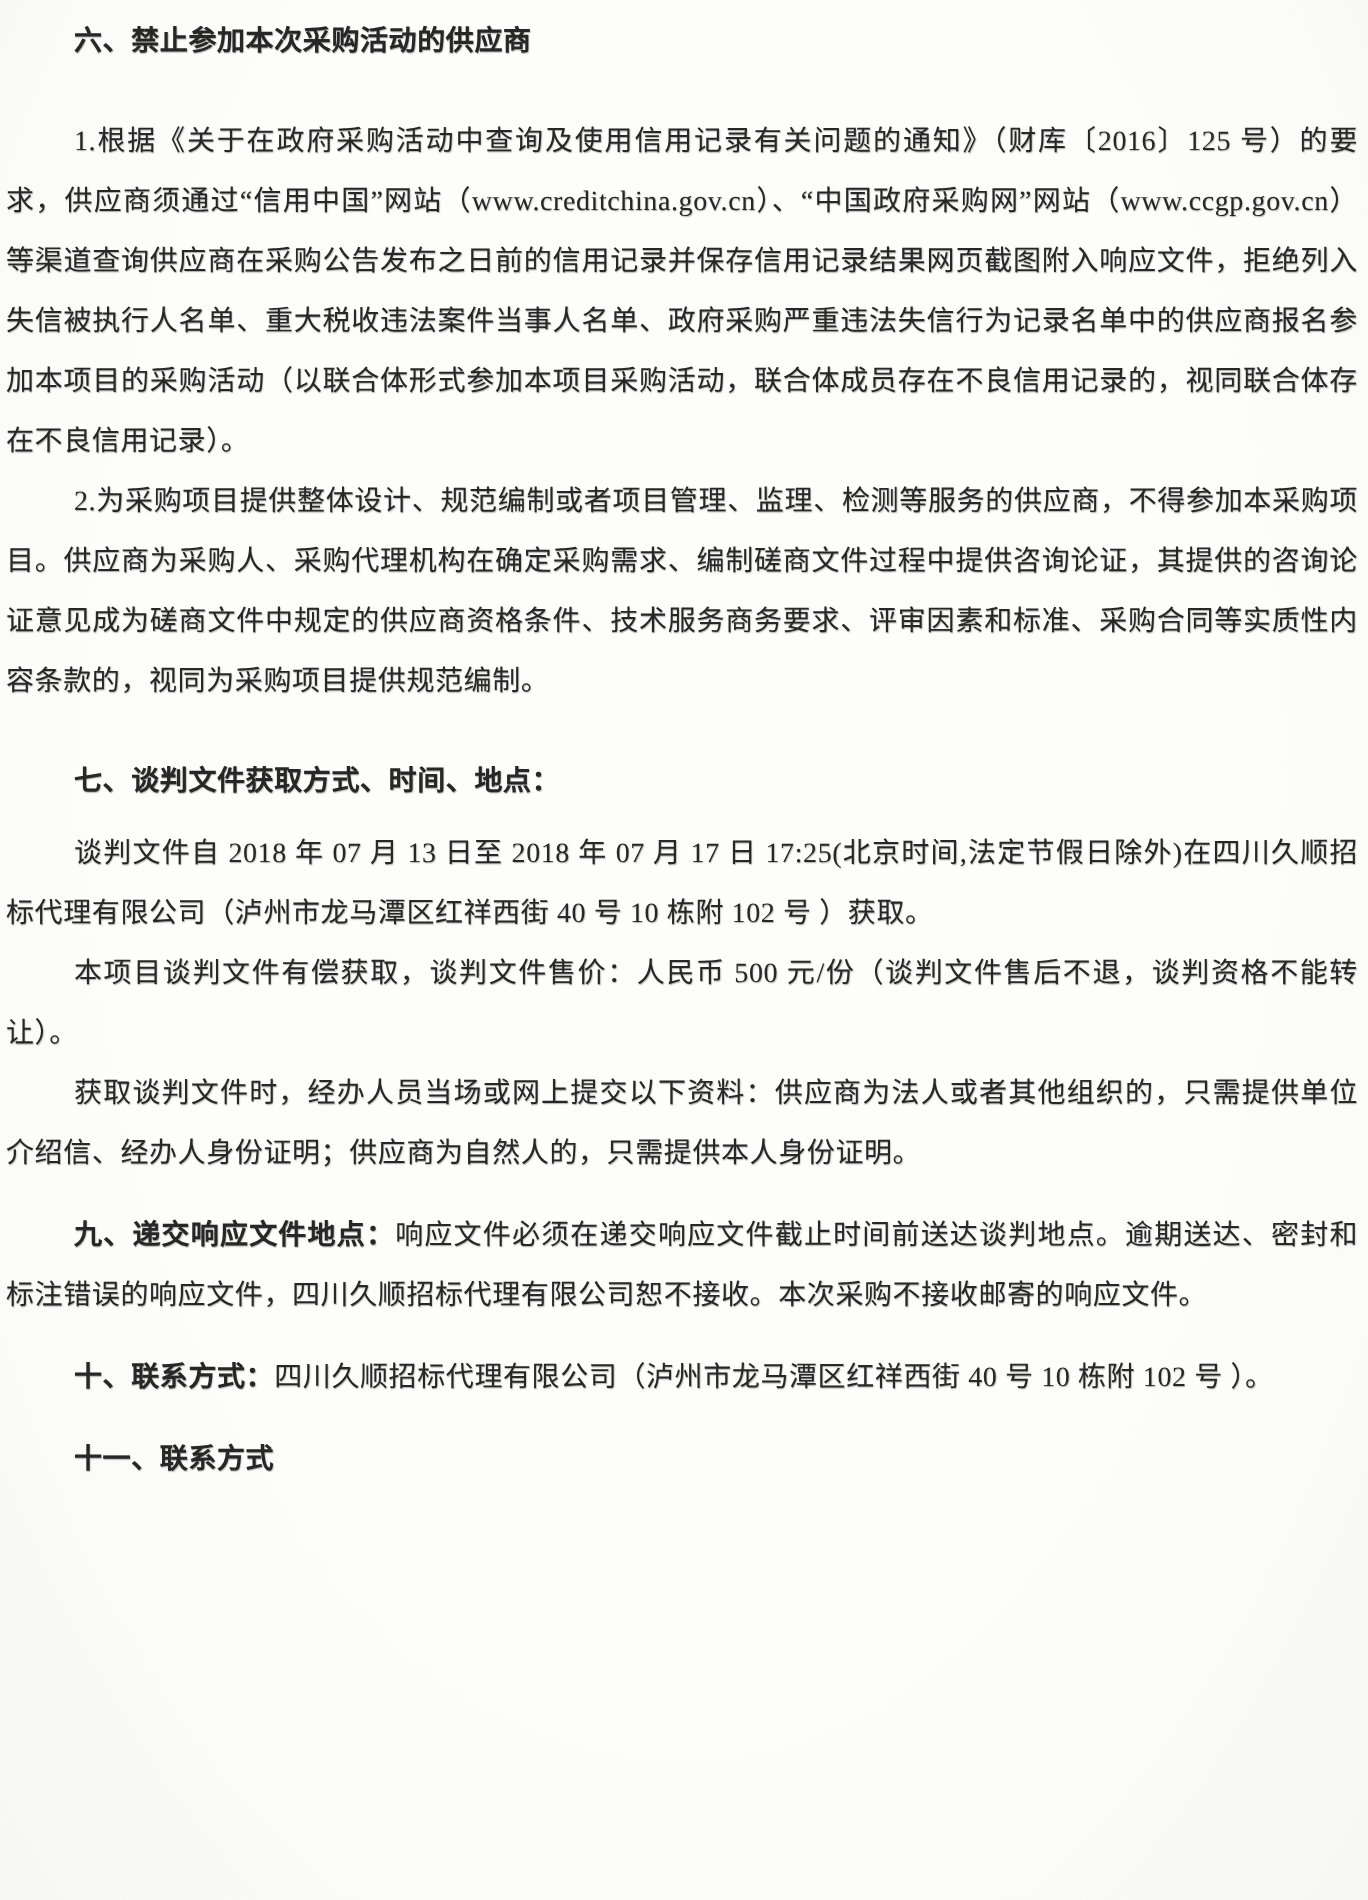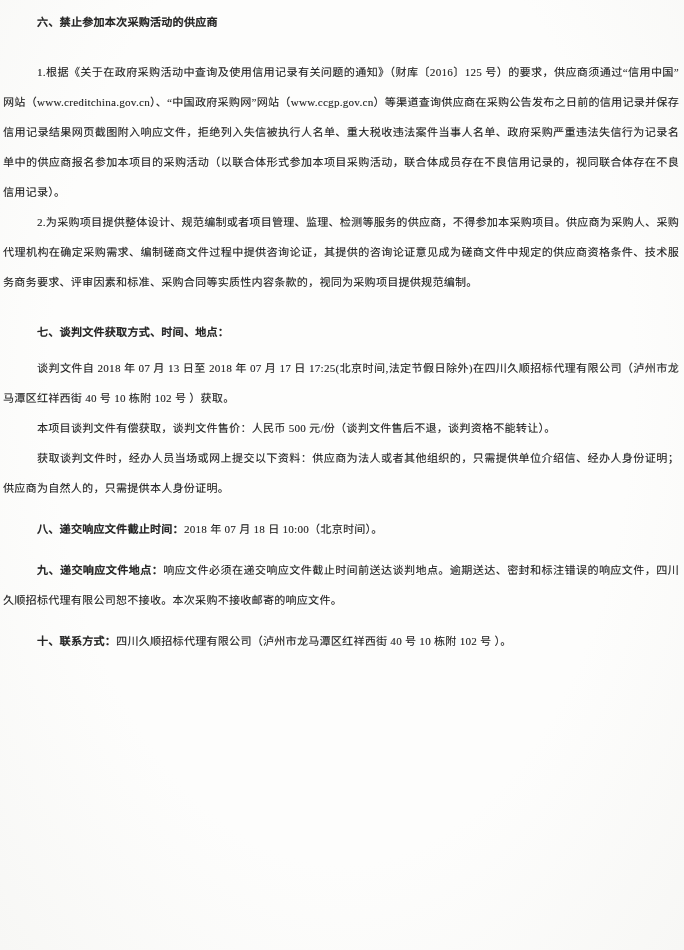--- a/index.html
+++ b/index.html
@@ -4,21 +4,21 @@
 <style>
   html, body { margin: 0; padding: 0; background: #ffffff; }
   .page {
     position: relative;
     width: 684px;
     height: 950px;
     box-sizing: border-box;
     padding: 7px 5px 0 3px;
     background: radial-gradient(ellipse at 50% 40%, #fdfdfc 60%, #f7f7f5 100%);
     font-family: "Liberation Serif", "DejaVu Serif", serif;
-    font-size: 11px;
+    font-size: 14px;
     line-height: 30px;
     letter-spacing: 0.3px;
     color: #272727;
     text-align: justify;
     overflow: hidden;
     text-shadow: 0.3px 0.3px 0.6px rgba(70,70,70,0.45);
   }
   p { margin: 0; text-indent: 34px; }
   .h { font-weight: bold; }
   b { font-weight: bold; }
@@ -48,21 +48,21 @@
 
 
   <p class="h sp-xs">七、谈判文件获取方式、时间、地点：</p>
 
   <p class="sp-sm"><span>谈判文件自 2018 年 07 月 13 日至 2018 年 07 月 17 日 17:25(北京时间,法定节假日除外)在</span><span class="u">四川久顺招标代理有限公司（泸州市龙马潭区红祥西街 40 号 10 栋附 102 号 ）</span><span>获取。</span></p>
 
   <p>本项目谈判文件有偿获取，谈判文件售价：人民币 500 元/份（谈判文件售后不退，谈判资格不能转让）。</p>
 
   <p>获取谈判文件时，经办人员当场或网上提交以下资料：供应商为法人或者其他组织的，只需提供单位介绍信、经办人身份证明；供应商为自然人的，只需提供本人身份证明。</p>
 
-  <p class="sp-md"><b>八、递交响应文件截止时间：</b><span>2018 年 07 月 18 日 10:00（北京时间）。</span></p>
 
   <p class="sp-md"><b>九、递交响应文件地点：</b><span>响应文件必须在递交响应文件截止时间前送达谈判地点。逾期送达、密封和标注错误的响应文件，四川久顺招标代理有限公司恕不接收。本次采购不接收邮寄的响应文件。</span></p>
 
   <p class="sp-md"><b>十、联系方式：</b><span class="u">四川久顺招标代理有限公司（泸州市龙马潭区红祥西街 40 号 10 栋附 102 号 ）</span><span>。</span></p>
 
+  <p class="h sp-md">十一、联系方式</p>
 
 
 </div>
 
 </body></html>

